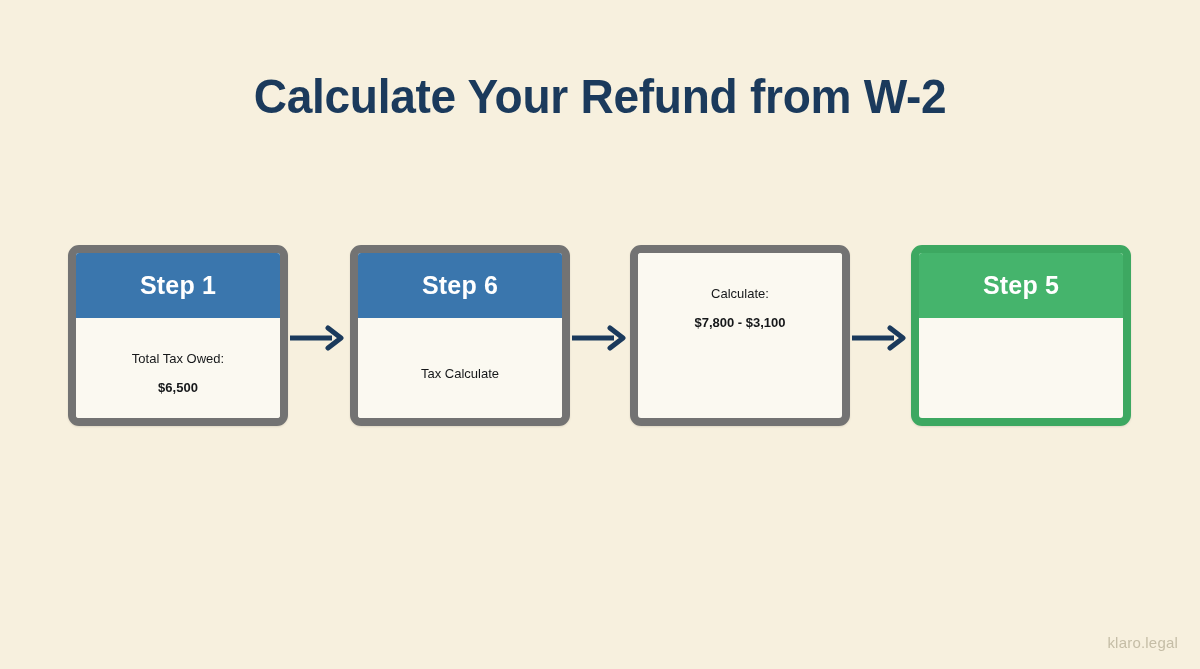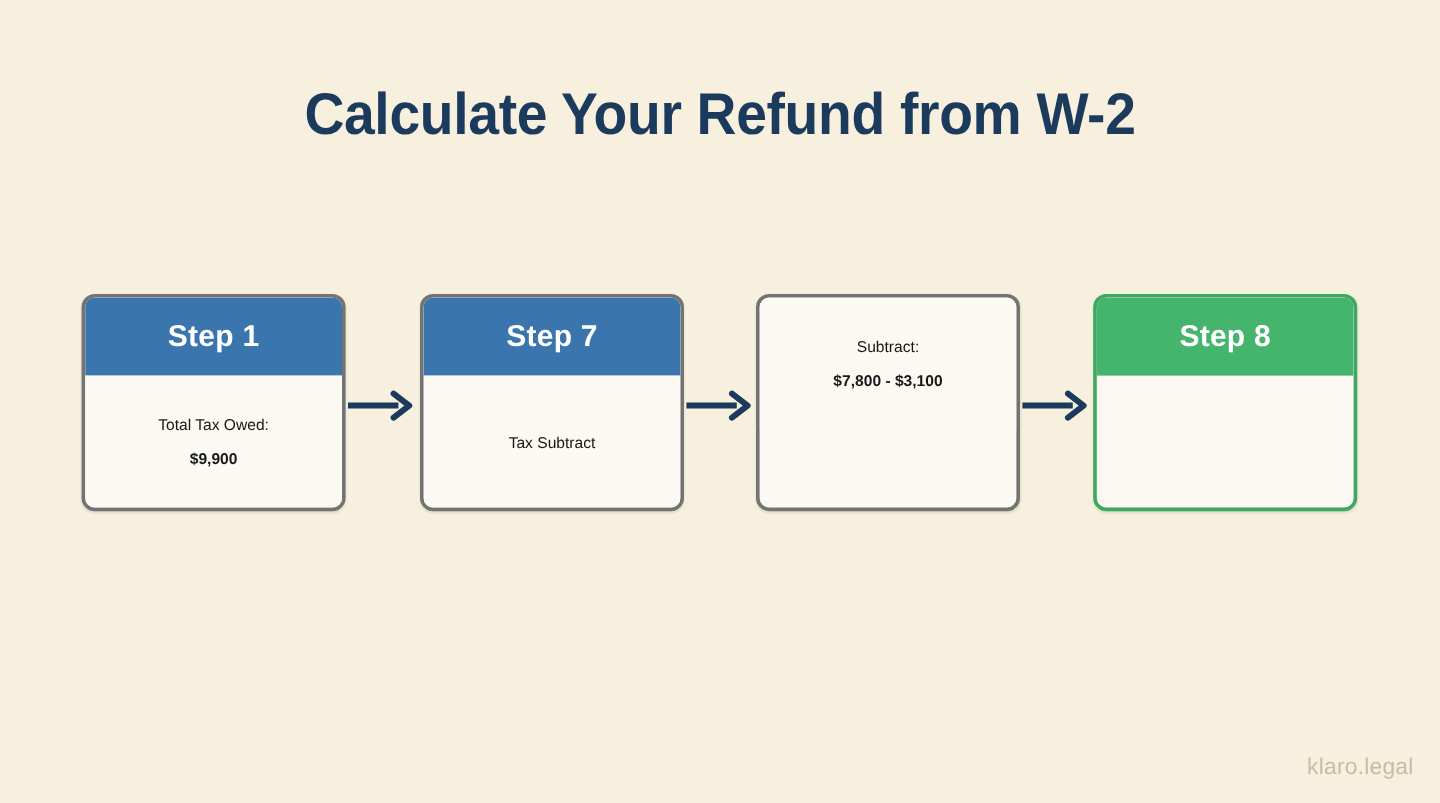--- a/index.html
+++ b/index.html
@@ -37,21 +37,21 @@
     height: 182px;
   }
 
   .step-card {
     position: absolute;
     top: 0;
     width: 220px;
     height: 181px;
     border-radius: 11px;
     box-sizing: border-box;
-    border: 3px solid #737373;
+    border: 8px solid #737373;
     background: #fbf9f1;
     overflow: hidden;
     box-shadow: 0 1px 2px rgba(60,50,30,0.12);
   }
   .step-card.green {
     border-color: #3da861;
   }
 
   .card-header {
     height: 65px;
@@ -100,74 +100,74 @@
     position: absolute;
     top: 80px;
     width: 62px;
     height: 26px;
   }
 
   #watermark {
     position: absolute;
     right: 22px;
     bottom: 18px;
-    font-size: 19px;
+    font-size: 15px;
     color: #c5bda6;
     letter-spacing: 0.2px;
   }
 </style>
 </head>
 <body>
 
 <div id="page-title">Calculate Your Refund from W-2</div>
 
 <div id="flow">
 
   <div class="step-card" style="left:0px;">
     <div class="card-header">Step 1</div>
     <div class="card-body">
       <div class="body-line">Total Tax Owed:</div>
-      <div class="body-line strong">$9,900</div>
+      <div class="body-line strong">$6,500</div>
     </div>
   </div>
 
   <div class="arrow" style="left:220px;">
     <svg width="62" height="26" viewBox="0 0 62 26" xmlns="http://www.w3.org/2000/svg">
       <line x1="2" y1="13" x2="44" y2="13" stroke="#1b3a5c" stroke-width="5"></line>
       <polyline points="40,3 53,13 40,23" fill="none" stroke="#1b3a5c" stroke-width="5" stroke-linecap="round" stroke-linejoin="round"></polyline>
     </svg>
   </div>
 
   <div class="step-card" style="left:282px;">
-    <div class="card-header">Step 7</div>
+    <div class="card-header">Step 6</div>
     <div class="card-body">
-      <div class="body-line">Tax Subtract</div>
+      <div class="body-line">Tax Calculate</div>
     </div>
   </div>
 
   <div class="arrow" style="left:502px;">
     <svg width="62" height="26" viewBox="0 0 62 26" xmlns="http://www.w3.org/2000/svg">
       <line x1="2" y1="13" x2="44" y2="13" stroke="#1b3a5c" stroke-width="5"></line>
       <polyline points="40,3 53,13 40,23" fill="none" stroke="#1b3a5c" stroke-width="5" stroke-linecap="round" stroke-linejoin="round"></polyline>
     </svg>
   </div>
 
   <div class="step-card" style="left:562px;">
     <div class="card-body">
-      <div class="body-line">Subtract:</div>
+      <div class="body-line">Calculate:</div>
       <div class="body-line strong">$7,800 - $3,100</div>
     </div>
   </div>
 
   <div class="arrow" style="left:782px;">
     <svg width="62" height="26" viewBox="0 0 62 26" xmlns="http://www.w3.org/2000/svg">
       <line x1="2" y1="13" x2="44" y2="13" stroke="#1b3a5c" stroke-width="5"></line>
       <polyline points="40,3 53,13 40,23" fill="none" stroke="#1b3a5c" stroke-width="5" stroke-linecap="round" stroke-linejoin="round"></polyline>
     </svg>
   </div>
 
   <div class="step-card green" style="left:843px;">
-    <div class="card-header">Step 8</div>
+    <div class="card-header">Step 5</div>
   </div>
 
 </div>
 
 <div id="watermark">klaro.legal</div>
 
 </body></html>

